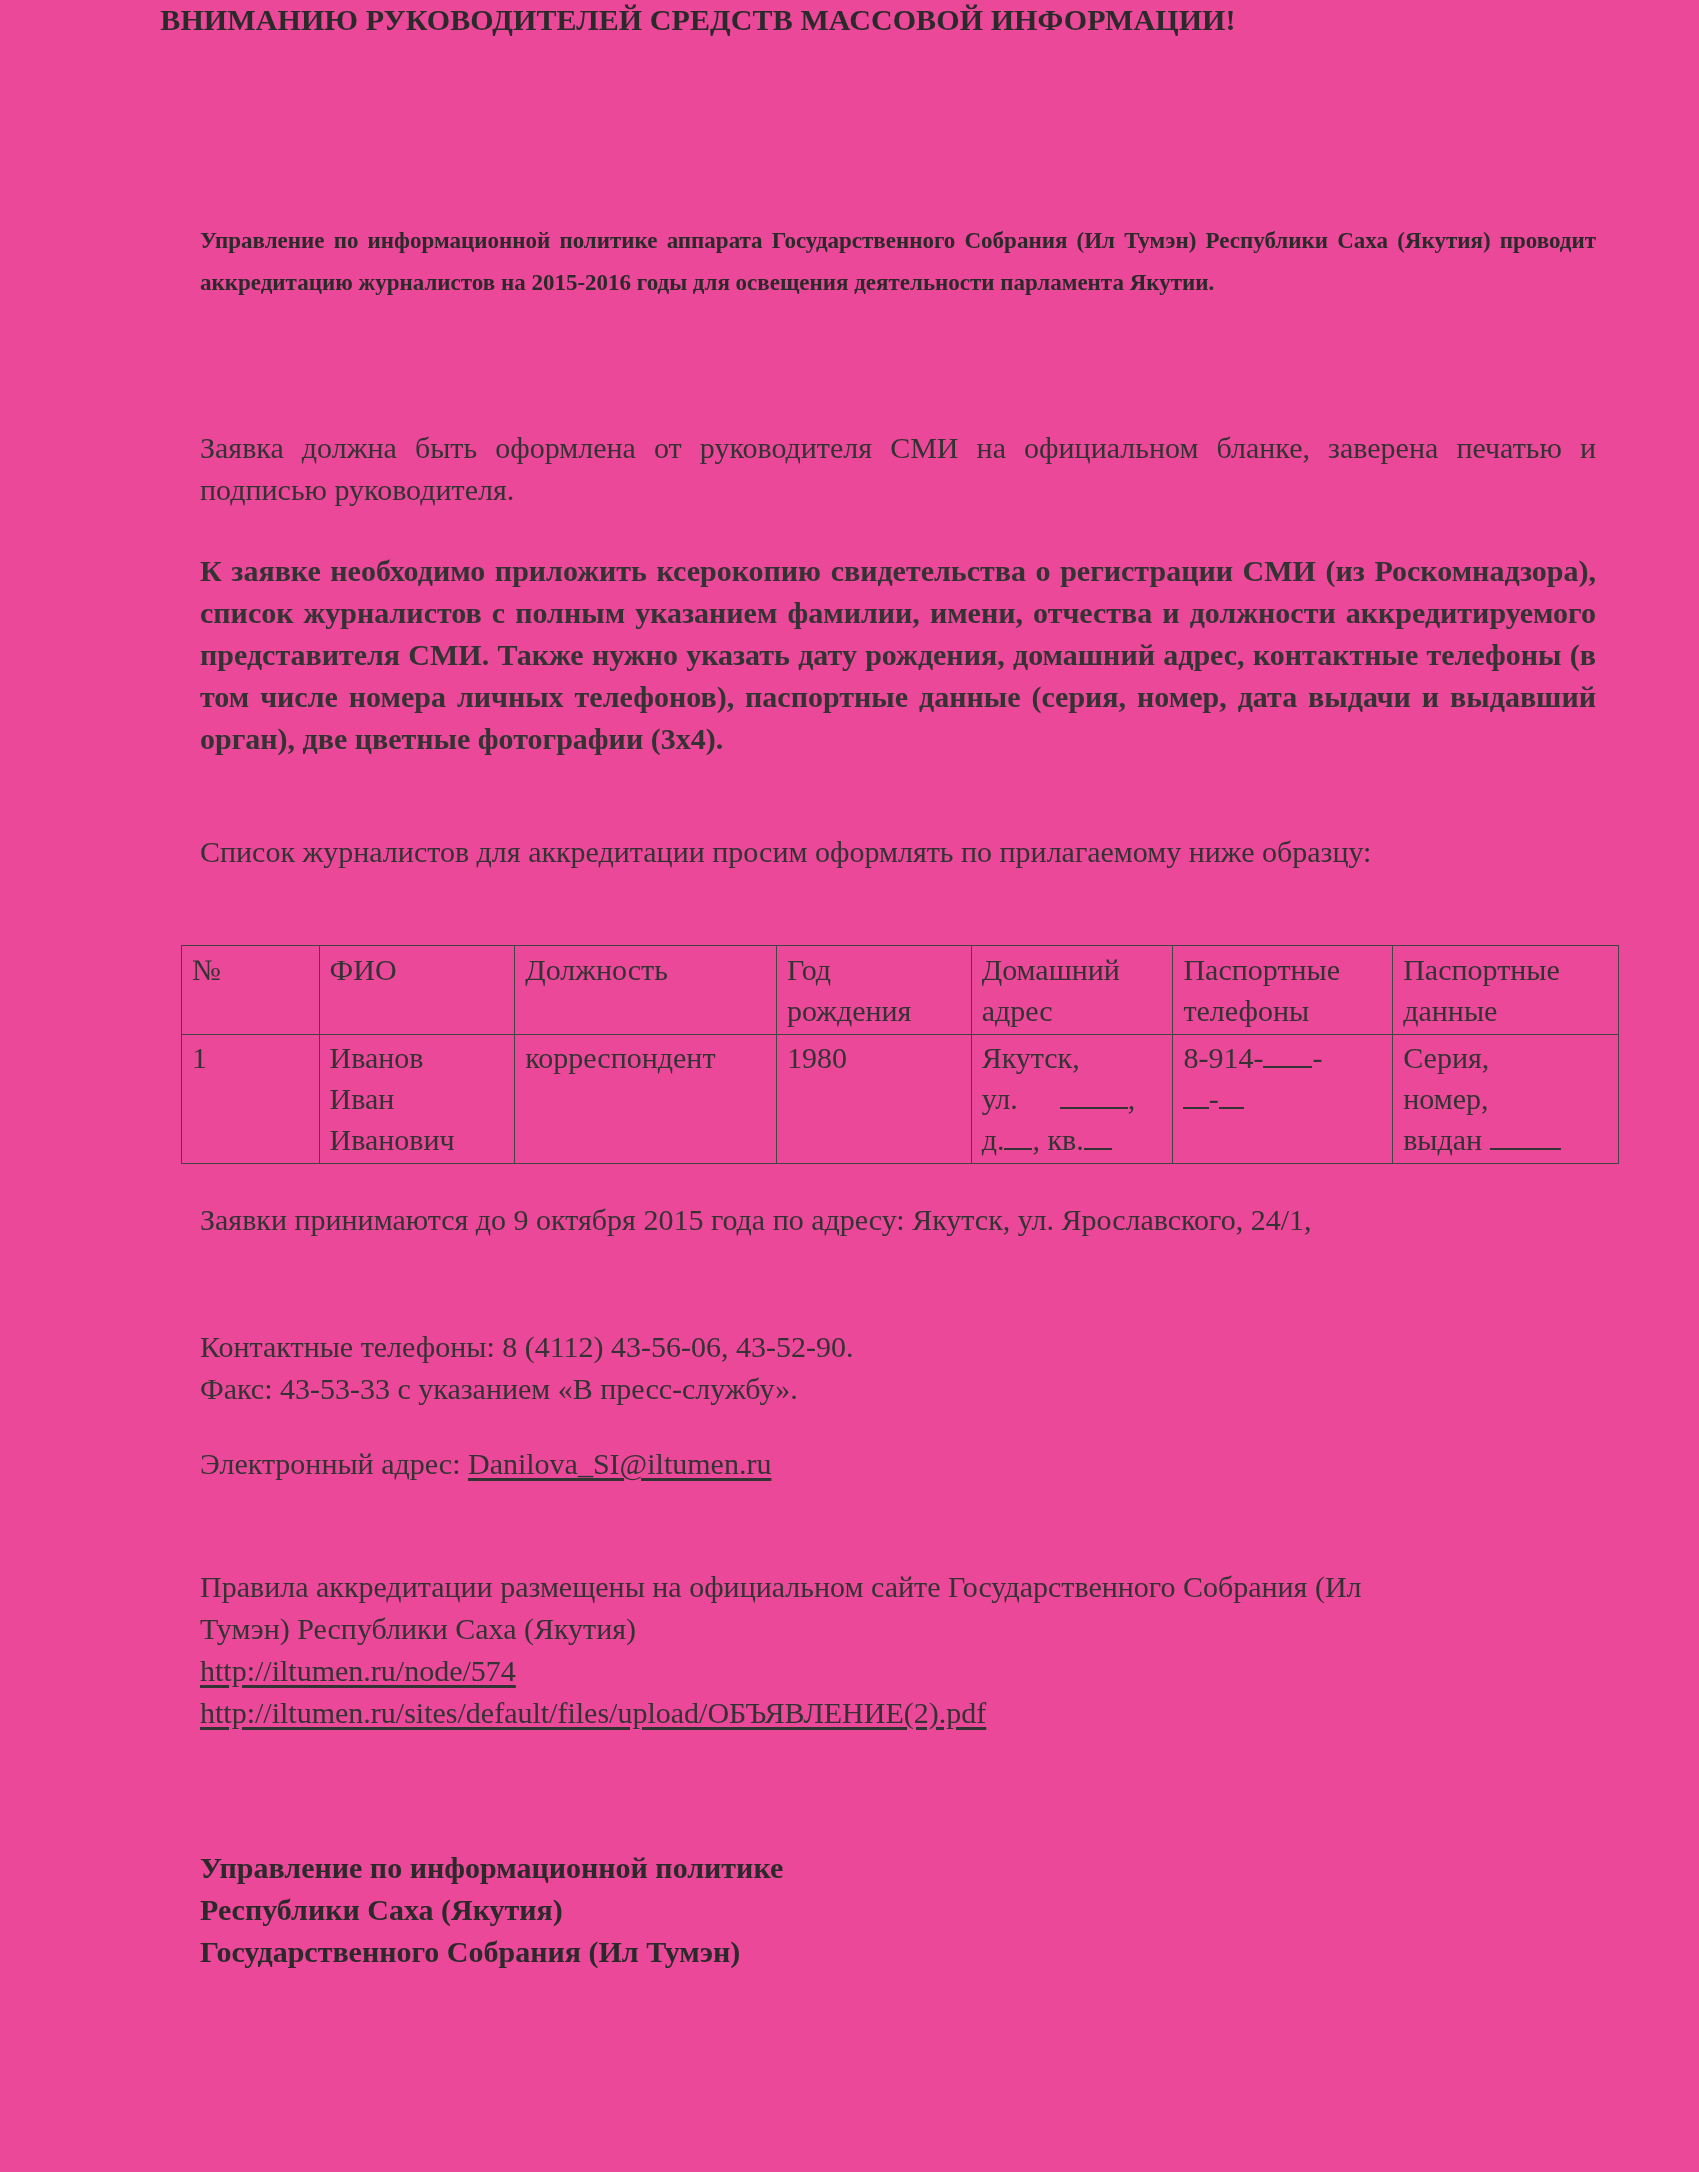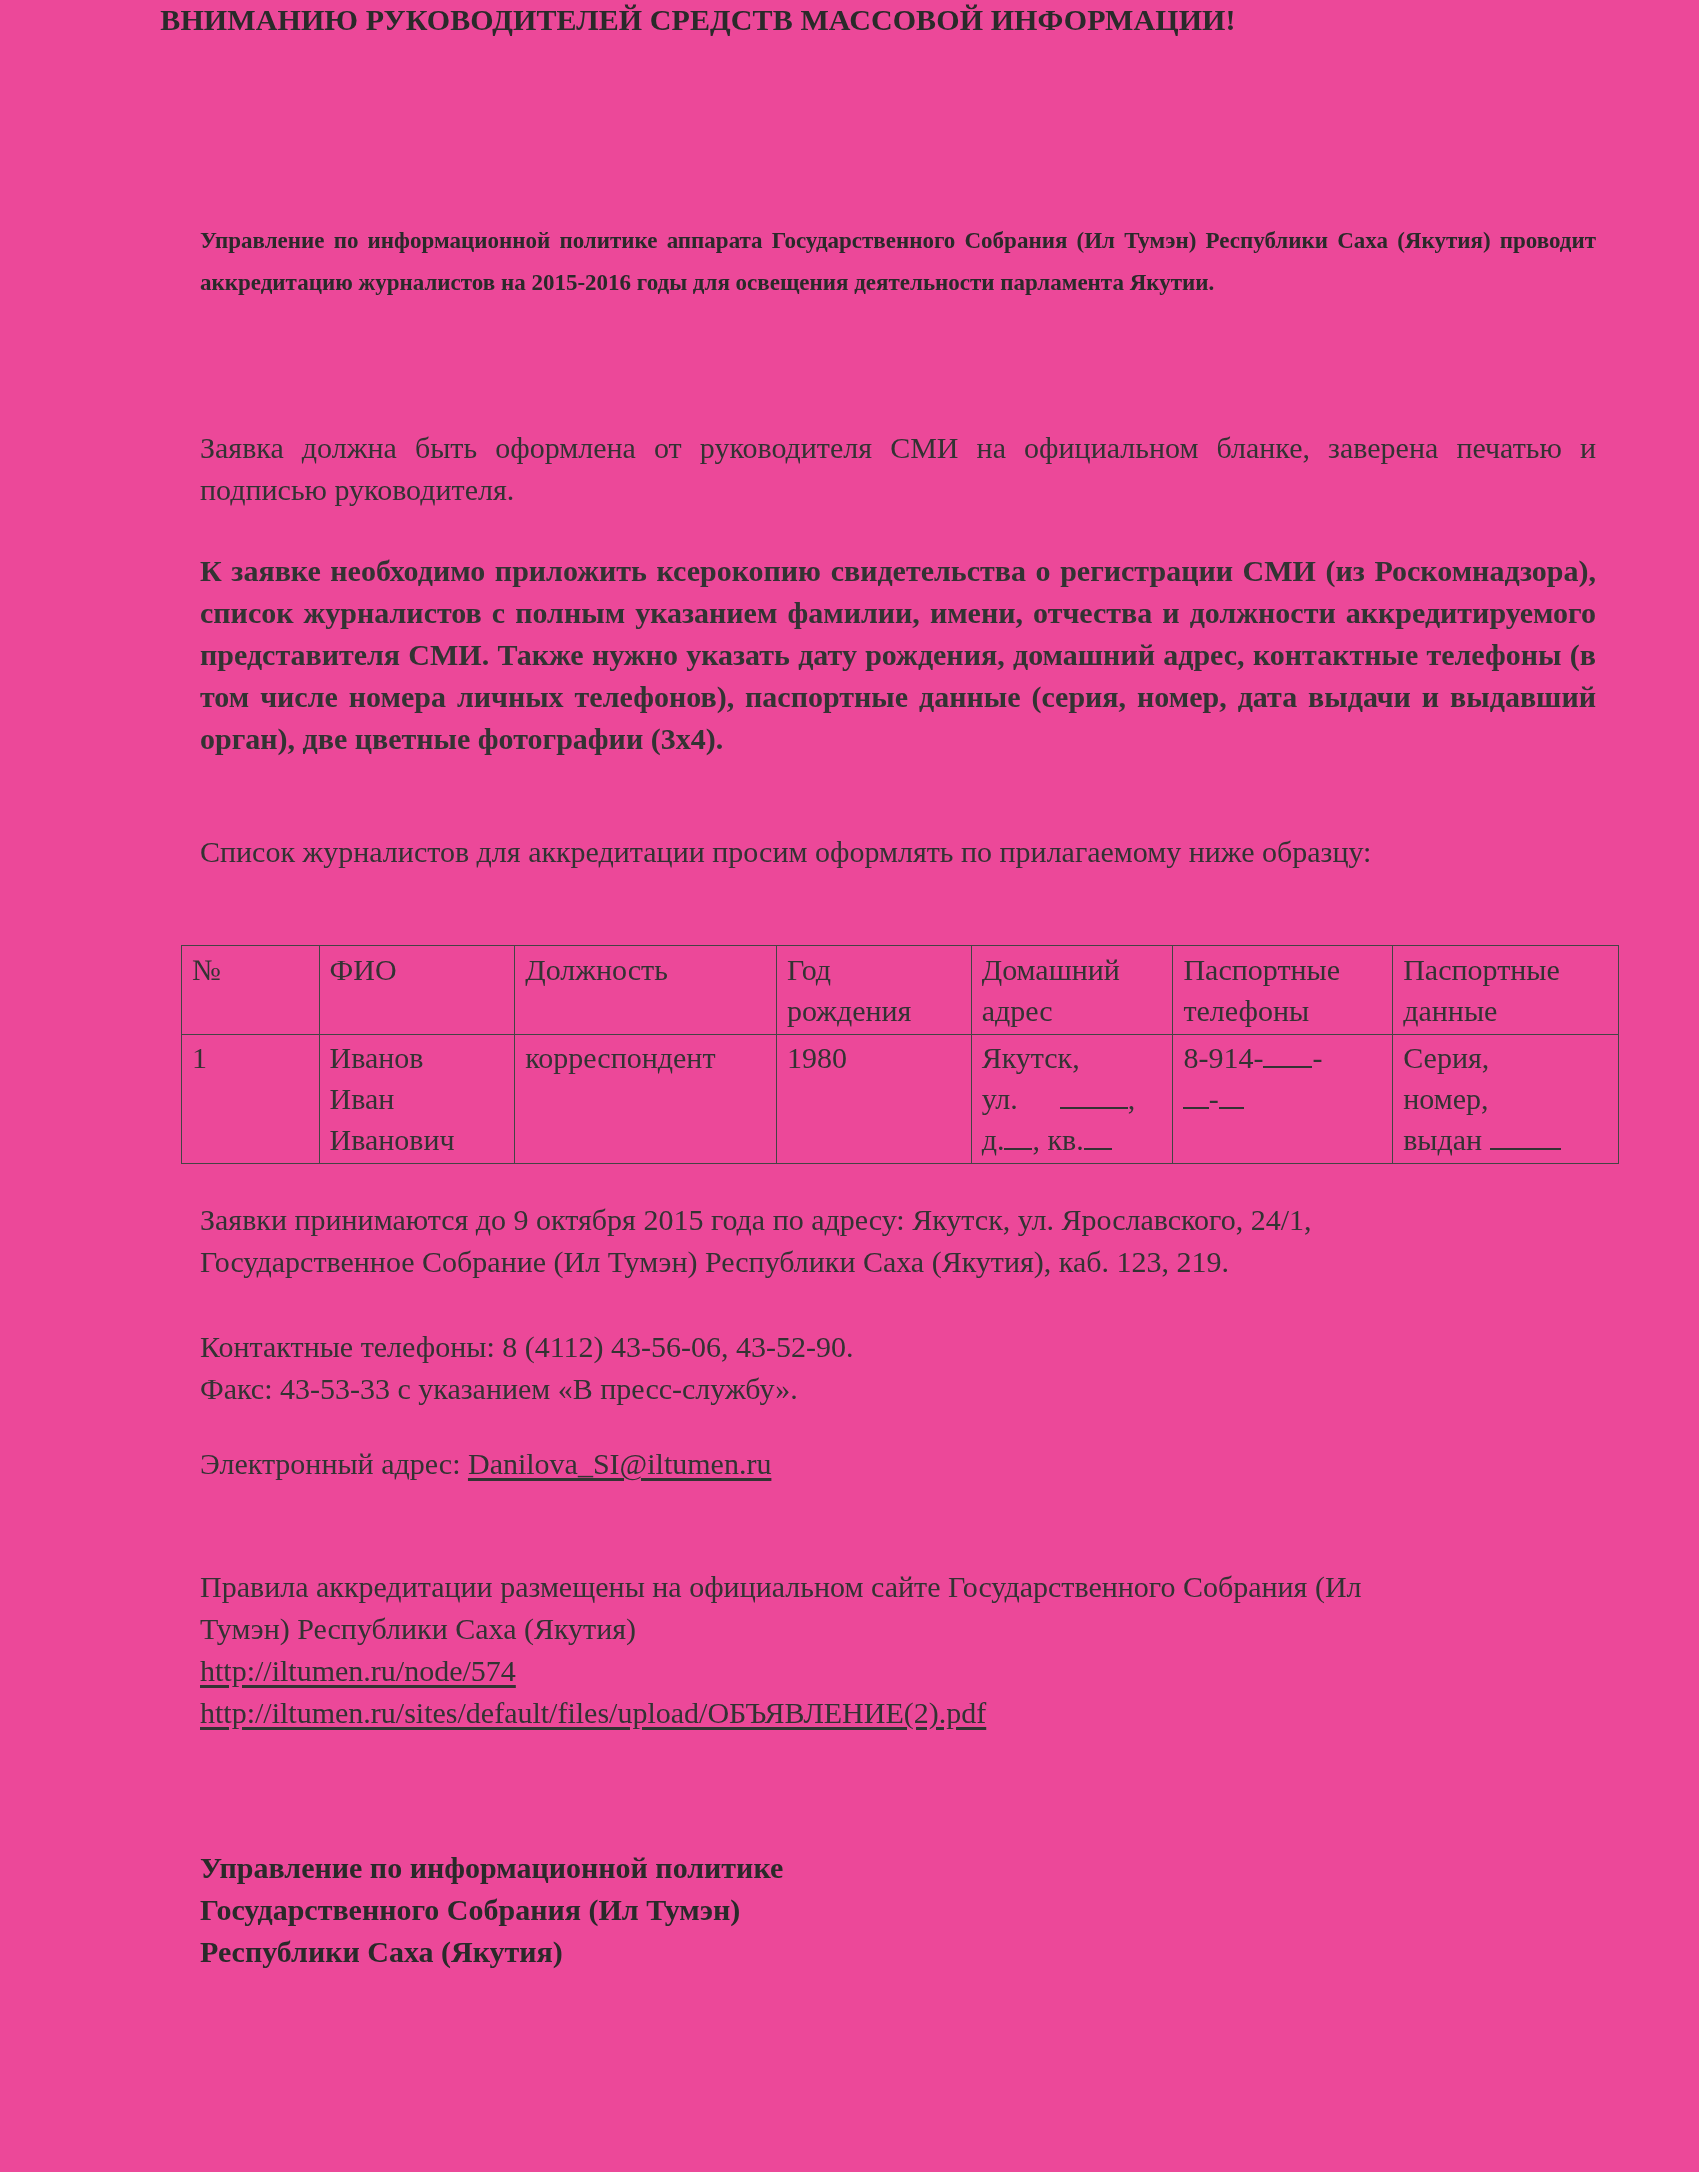--- a/index.html
+++ b/index.html
@@ -86,39 +86,38 @@
         <span class="line">Серия,</span>
         <span class="line">номер,</span>
         <span class="line"><span>выдан</span> <span class="blank" style="width:71px"></span></span>
       </td>
     </tr>
   </tbody>
     </table>
 
   <div class="block para p4">
     <span class="line">Заявки принимаются до 9 октября 2015 года по адресу: Якутск, ул. Ярославского, 24/1,</span>
-    <span class="line">Государственное Собрание (Ил Тумэн) Республики Саха (Якутия), каб. 123, 219.</span>
   </div>
 
   <div class="block para p5">
     <span class="line">Контактные телефоны: 8 (4112) 43-56-06, 43-52-90.</span>
     <span class="line">Факс: 43-53-33 с указанием «В пресс-службу».</span>
   </div>
 
   <div class="block para p6">
     <span>Электронный адрес: </span><a class="link">Danilova_SI@iltumen.ru</a>
   </div>
 
   <div class="block para p7">
     <span class="line">Правила аккредитации размещены на официальном сайте Государственного Собрания (Ил</span>
     <span class="line">Тумэн) Республики Саха (Якутия)</span>
     <span class="line"><a class="link">http://iltumen.ru/node/574</a></span>
     <span class="line"><a class="link">http://iltumen.ru/sites/default/files/upload/ОБЪЯВЛЕНИЕ(2).pdf</a></span>
   </div>
 
   <div class="block sig">
     <span class="line">Управление по информационной политике</span>
+    <span class="line">Республики Саха (Якутия)</span>
     <span class="line">Государственного Собрания (Ил Тумэн)</span>
-    <span class="line">Республики Саха (Якутия)</span>
   </div>
 
 </div>
 
 
 </body></html>

